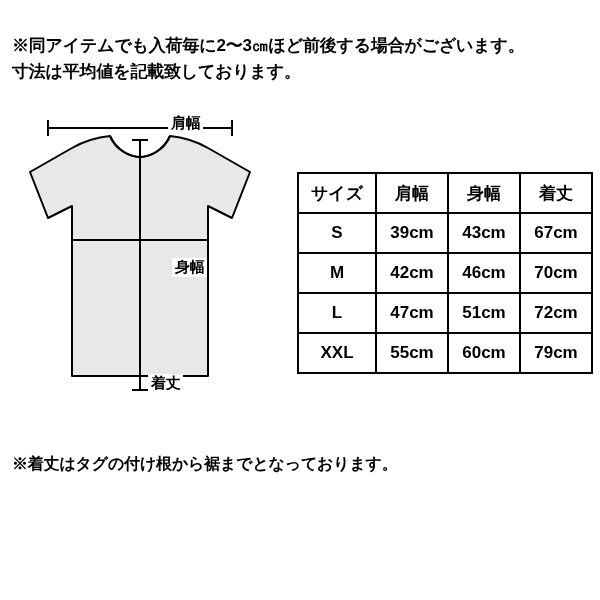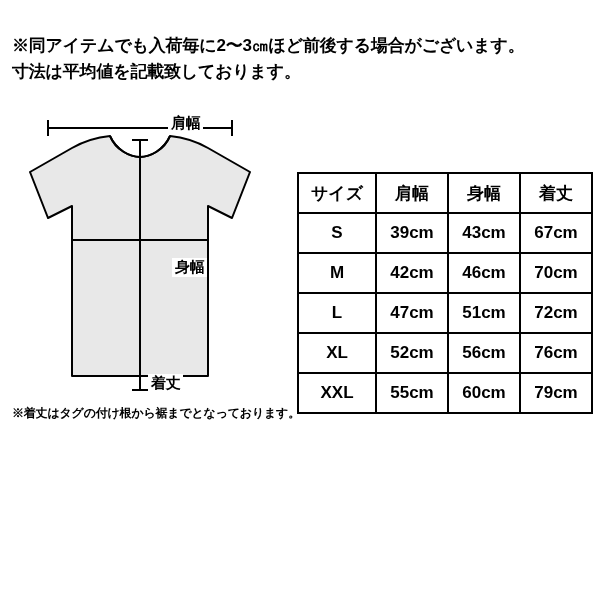--- a/index.html
+++ b/index.html
@@ -31,23 +31,23 @@
     line-height: 1.55;
     letter-spacing: -0.2px;
     font-weight: 700;
     white-space: pre-line;
   }
 
   
   .note-bottom {
     position: absolute;
     left: 12px;
-    top: 404px;
+    top: 452px;
     width: 580px;
-    font-size: 12px;
+    font-size: 16px;
     line-height: 1.5;
     letter-spacing: -0.2px;
     font-weight: 700;
   }
 
   
   .diagram {
     position: absolute;
     left: 0px;
     top: 110px;
@@ -169,26 +169,20 @@
           <td>46cm</td>
           <td>70cm</td>
         </tr>
         <tr>
           <td>L</td>
           <td>47cm</td>
           <td>51cm</td>
           <td>72cm</td>
         </tr>
         <tr>
-          <td>XL</td>
-          <td>52cm</td>
-          <td>56cm</td>
-          <td>76cm</td>
-        </tr>
-        <tr>
           <td>XXL</td>
           <td>55cm</td>
           <td>60cm</td>
           <td>79cm</td>
         </tr>
       </tbody>
     </table>
   </div>
 
   <div class="note-bottom">※着丈はタグの付け根から裾までとなっております。</div>

